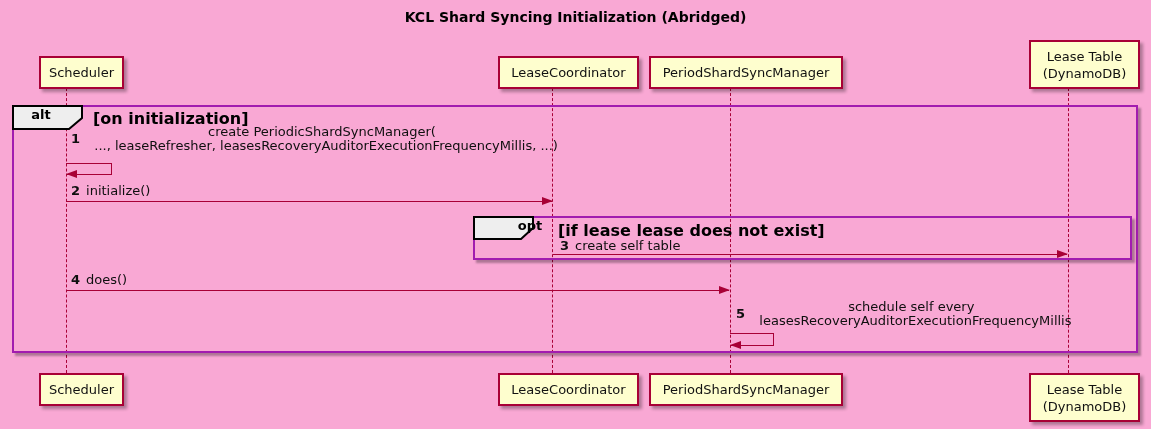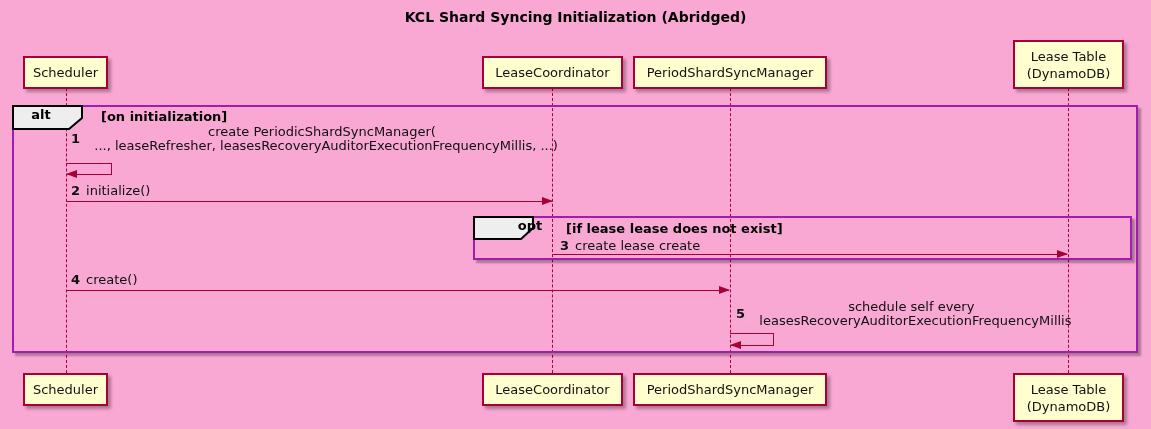--- a/index.html
+++ b/index.html
@@ -12,39 +12,39 @@
     position:absolute; top:9px; left:0; width:100%;
     text-align:center; font-size:14px; font-weight:bold; color:#000;
   }
   
   .pbox {
     position:absolute; box-sizing:border-box;
     background:#FEFECE; border:2px solid #A80036;
     box-shadow:3px 3px 3px rgba(0,0,0,0.30);
     display:flex; align-items:center; justify-content:center;
     text-align:center; font-size:13px; color:#111;
-    white-space:pre-line; padding:0 5px; line-height:17px;
+    white-space:pre-line; padding:0 5px; line-height:17px;margin-left:16px;
   }
   
   .lifeline {
     position:absolute; width:0; top:88px; height:285px;
     border-left:1px dashed #A80036;
   }
   
   .frame {
     position:absolute; box-sizing:border-box;
     border:2px solid #a21caf;
     box-shadow:3px 3px 2px rgba(0,0,0,0.30);
   }
   .pentagon { position:absolute; left:-2px; top:-2px; }
   .operator {
     position:absolute; left:-2px; top:0px; width:58px;
     text-align:center; font-size:13px; font-weight:bold; color:#000;
   }
-  .guard { position:absolute; font-size:13px; font-weight:bold; color:#000; white-space:pre;margin-left:8px; }
+  .guard { position:absolute; font-size:16px; font-weight:bold; color:#000; white-space:pre; }
   
   .msg {
     position:absolute; display:flex; align-items:center; gap:6px;
     font-size:13px; color:#0f0f0f;
   }
   .msg .seq { font-weight:bold; }
   .msg .label { white-space:pre; line-height:13.5px;text-align:center; }
   
   .arrow { position:absolute; height:9px; }
   .arrow .shaft { position:absolute; left:0; right:1px; top:4px; border-top:1px solid #A80036; }
@@ -106,30 +106,30 @@
     <span class="seq">2</span>
     <span class="label">initialize()</span>
   </div>
   <div class="arrow" style="left:66px; top:197px; width:487px;">
     <div class="shaft"></div>
     <div class="head-right"></div>
   </div>
 
   <div class="msg" style="left:560px; top:238px;">
     <span class="seq">3</span>
-    <span class="label">create lease create</span>
+    <span class="label">create self table</span>
   </div>
   <div class="arrow" style="left:553px; top:250px; width:515px;">
     <div class="shaft"></div>
     <div class="head-right"></div>
   </div>
 
   <div class="msg" style="left:71px; top:272px;">
     <span class="seq">4</span>
-    <span class="label">create()</span>
+    <span class="label">does()</span>
   </div>
   <div class="arrow" style="left:66px; top:286px; width:664px;">
     <div class="shaft"></div>
     <div class="head-right"></div>
   </div>
 
   <div class="msg" style="left:736px; top:300px;">
     <span class="seq">5</span>
     <span class="label">schedule self every
   leasesRecoveryAuditorExecutionFrequencyMillis</span>

